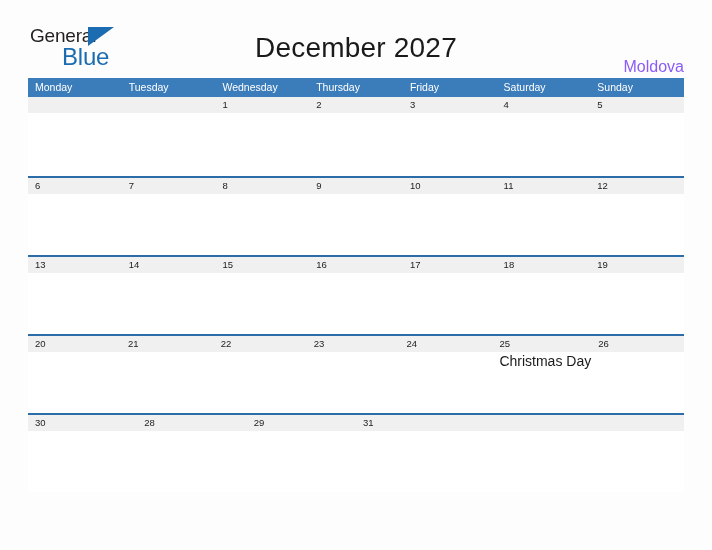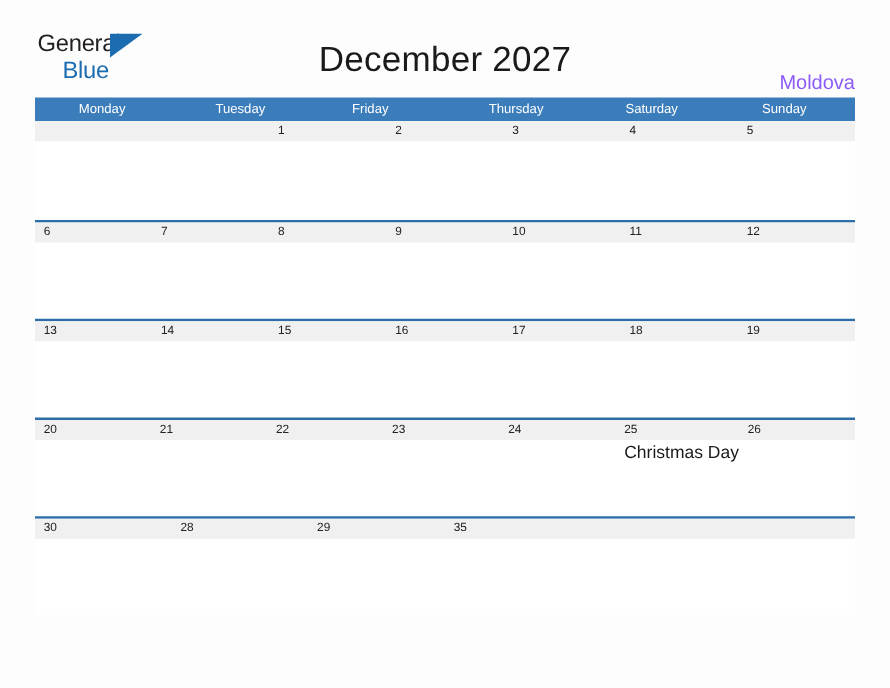--- a/index.html
+++ b/index.html
@@ -35,26 +35,26 @@
     user-select: none;
   }
   .logo-general {
     font-size: 19px;
     color: #231f20;
     letter-spacing: -0.2px;
     line-height: 20px;
     display: block;
   }
   .logo-blue {
-    font-size: 19px;
+    font-size: 24px;
     color: #1b6cb0;
     letter-spacing: -0.2px;
     line-height: 20px;
     display: block;
-    margin-left: 20px;
+    margin-left: 32px;
     margin-top: 1px;
   }
   .logo-triangle {
     position: absolute;
     left: 58px;
     top: 1px;
     width: 0;
     height: 0;
     border-left: 26px solid #1b6cb0;
     border-bottom: 19px solid transparent;
@@ -94,21 +94,20 @@
     align-items: center;
   }
   .weekday-header .wd {
     flex: 1 1 0;
     font-size: 10.5px;
     color: #ffffff;
     padding-left: 7px;
     box-sizing: border-box;
     line-height: 19px;
     white-space: nowrap;
-    margin-left: 28px;
   }
 
   .week {
     position: relative;
     border-top: 2px solid #2c6ca8;
     height: 79px;
     box-sizing: border-box;
     background: #ffffff;
   }
   .week:first-of-type {
@@ -170,22 +169,23 @@
     <h1 class="cal-title">December 2027</h1>
 
     <div class="country">Moldova</div>
   </div>
 
   <div class="calendar">
 
     <div class="weekday-header">
       <div class="wd">Monday</div>
       <div class="wd">Tuesday</div>
+      <div class="wd">Wednesday</div>
+      <div class="wd">Thursday</div>
       <div class="wd">Friday</div>
-      <div class="wd">Thursday</div>
       <div class="wd">Saturday</div>
       <div class="wd">Sunday</div>
     </div>
 
     <div id="weeks-container">
         <div class="week">
           <div class="dateband"></div>
           <div class="days">
             <div class="day empty">
               <span class="day-num"></span>
@@ -327,21 +327,21 @@
             </div>
             <div class="day">
               <span class="day-num">28</span>
               <div class="day-events"></div>
             </div>
             <div class="day">
               <span class="day-num">29</span>
               <div class="day-events"></div>
             </div>
             <div class="day">
-              <span class="day-num">35</span>
+              <span class="day-num">31</span>
               <div class="day-events"></div>
             </div>
             <div class="day empty">
               <span class="day-num"></span>
               <div class="day-events"></div>
             </div>
             <div class="day empty">
               <span class="day-num"></span>
               <div class="day-events"></div>
             </div>

